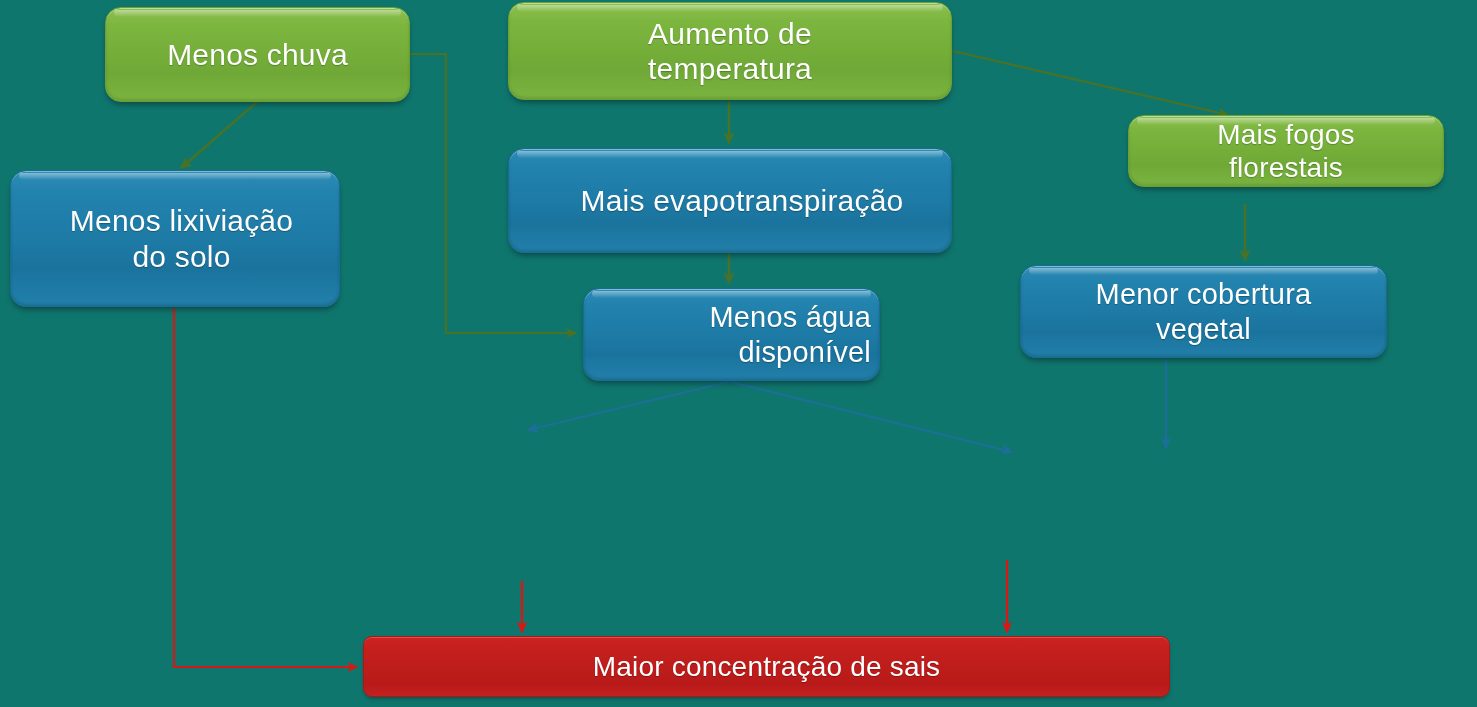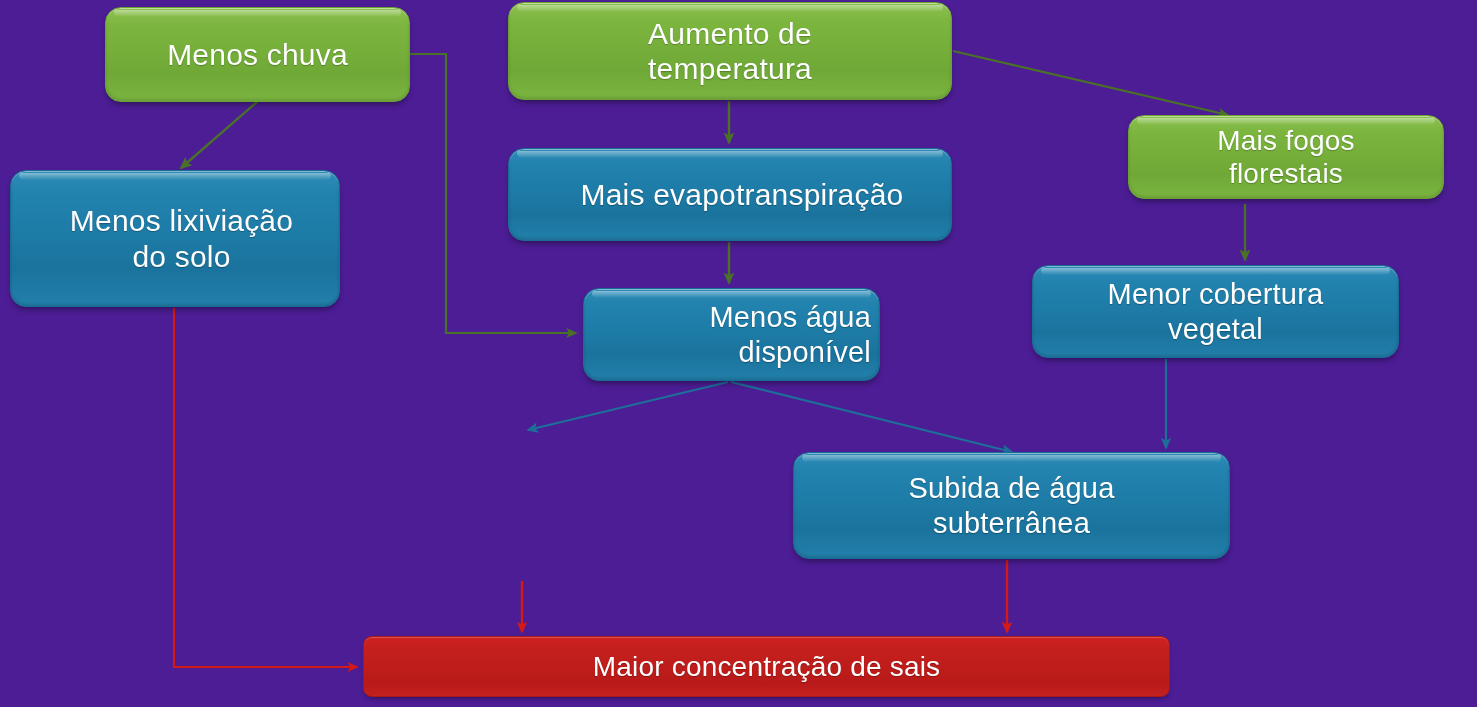--- a/index.html
+++ b/index.html
@@ -4,21 +4,21 @@
 <style>
   html, body {
     margin: 0;
     padding: 0;
     background: #ffffff;
   }
   #canvas {
     position: relative;
     width: 1477px;
     height: 707px;
-    background: #4c1d95;
+    background: #0f766e;
     font-family: "Liberation Sans", sans-serif;
     overflow: hidden;
   }
   #edges {
     position: absolute;
     left: 0; top: 0;
     width: 1477px;
     height: 707px;
     pointer-events: none;
   }
@@ -98,25 +98,25 @@
     left: 8px; right: 8px; top: 2px;
     height: 7px;
     border-radius: 8px 8px 14px 14px;
     background: linear-gradient(to bottom, rgba(255,255,255,0.42), rgba(255,255,255,0.0));
     pointer-events: none;
   }
 
   
   #n-menos-chuva        { left:105px;  top:7px;   width:305px; height:95px;  font-size:30px; }
   #n-aumento-temp       { left:508px;  top:2px;   width:444px; height:98px;  font-size:30px; }
-  #n-mais-fogos         { left:1128px; top:115px; width:316px; height:84px;  font-size:28px; }
+  #n-mais-fogos         { left:1128px; top:115px; width:316px; height:72px;  font-size:28px; }
   #n-menos-lixiviacao   { left:10px;   top:170px; width:330px; height:137px; font-size:30px;padding-left:13px; }
-  #n-mais-evapo         { left:508px;  top:148px; width:444px; height:93px;  font-size:30px;padding-left:24px; }
+  #n-mais-evapo         { left:508px;  top:148px; width:444px; height:105px;  font-size:30px;padding-left:24px; }
   #n-menos-agua         { left:583px;  top:288px; width:297px; height:93px;  font-size:29px;text-align:right; }
-  #n-menor-cobertura    { left:1020px; top:265px; width:367px; height:93px;  font-size:29px;margin-left:12px; }
+  #n-menor-cobertura    { left:1020px; top:265px; width:367px; height:93px;  font-size:29px; }
   #n-mais-irrigacao     { left:308px;  top:432px; width:430px; height:148px; font-size:29px; }
   #n-subida-agua        { left:793px;  top:452px; width:437px; height:107px; font-size:29px; }
   #n-maior-conc         { left:363px;  top:636px; width:807px; height:61px;  font-size:28px; }
 </style>
 </head>
 <body>
 
 <div id="canvas">
 
   <svg id="edges" viewBox="0 0 1477 707" width="1477" height="707" xmlns="http://www.w3.org/2000/svg">
@@ -184,22 +184,18 @@
     <span class="lbl">Menos água
 disponível</span>
   </div>
 
   <div id="n-menor-cobertura" class="node blue">
     <span class="lbl">Menor cobertura
 vegetal</span>
   </div>
 
 
-  <div id="n-subida-agua" class="node blue">
-    <span class="lbl">Subida de água
-subterrânea</span>
-  </div>
 
   <div id="n-maior-conc" class="node red">
     <span class="lbl">Maior concentração de sais</span>
   </div>
 
 </div>
 
 </body></html>

